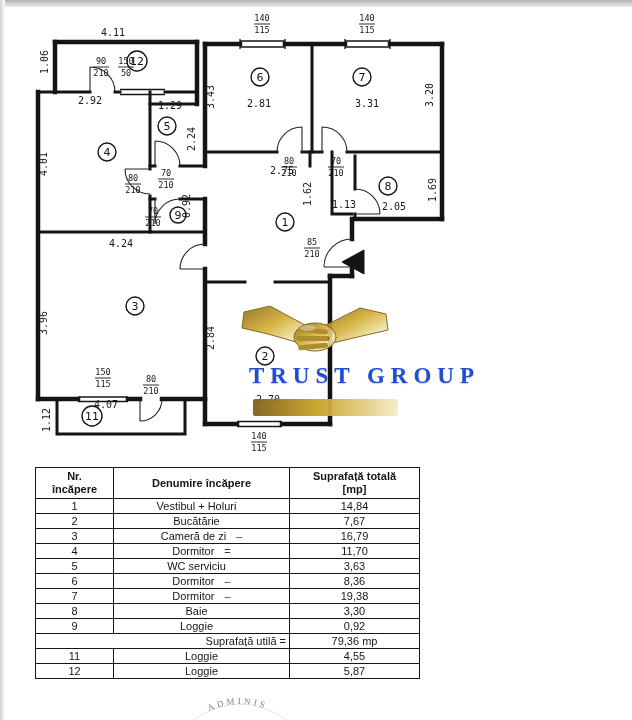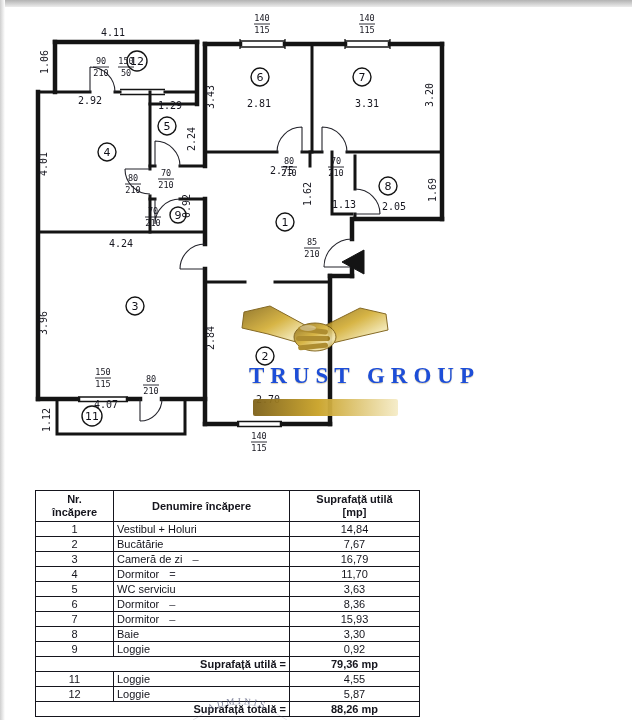--- a/index.html
+++ b/index.html
@@ -26,29 +26,29 @@
   .wm-text{position:absolute;left:150px;top:363px;width:330px;text-align:right;
         font-family:"Liberation Serif",serif;font-weight:700;font-size:23px;
         letter-spacing:6px;color:#1d4ed8;text-shadow:0 1px 1px #8a6d1f55;}
   .wm-bar{position:absolute;left:253px;top:399px;width:145px;height:17px;border-radius:2px;
         background:linear-gradient(90deg,#7d611a,#c9a227 45%,#f5ecc8 100%);opacity:.95;}
   
   .stamp{position:absolute;left:185px;top:688px;opacity:.8;}
   .stamp path{stroke:#7a7d98;stroke-width:.8;fill:none;opacity:.35;}
   .stamp text{font:9px "Liberation Serif",serif;letter-spacing:3px;fill:#5a5e7c;}
   
-  table.area{position:absolute;left:35px;top:490px;width:384px;border-collapse:collapse;
+  table.area{position:absolute;left:35px;top:467px;width:384px;border-collapse:collapse;
         table-layout:fixed;border:1.5px solid #15151d;}
   table.area th,table.area td{border:1.1px solid #15151d;font-size:11px;line-height:13px;
         padding:0 3px;height:14px;overflow:hidden;white-space:nowrap;}
   table.area th{font-weight:bold;text-align:center;padding:2px 2px;}
   td.c{text-align:center;}
-  td.l{text-align:left;padding-left:6px;}
+  td.l{text-align:center;padding-left:6px;}
   td.r{text-align:right;padding-right:8px;}
-  .b{font-weight:bold;}
+  .b{font-weight:normal;}
   span.mark{margin-left:10px;color:#3c3c46;}
 </style>
 </head>
 <body>
 
 <div class="page">
 
   <div class="scan-top"></div>
   <div class="scan-left"></div>
 
@@ -277,21 +277,21 @@
         <col style="width:130px">
       </colgroup>
     <thead>
       <tr>
         <th>
           <span style="display:block">Nr.</span>
           <span style="display:block">încăpere</span>
         </th>
         <th>Denumire încăpere</th>
         <th>
-          <span style="display:block">Suprafață utilă</span>
+          <span style="display:block">Suprafață totală</span>
           <span style="display:block">[mp]</span>
         </th>
       </tr>
     </thead>
     <tbody>
       <tr>
         <td class="c">1</td>
         <td class="l"><span>Vestibul + Holuri</span><span class="mark"></span></td>
         <td class="c">14,84</td>
       </tr>
@@ -316,21 +316,21 @@
         <td class="c">3,63</td>
       </tr>
       <tr>
         <td class="c">6</td>
         <td class="l"><span>Dormitor</span><span class="mark">–</span></td>
         <td class="c">8,36</td>
       </tr>
       <tr>
         <td class="c">7</td>
         <td class="l"><span>Dormitor</span><span class="mark">–</span></td>
-        <td class="c">15,93</td>
+        <td class="c">19,38</td>
       </tr>
       <tr>
         <td class="c">8</td>
         <td class="l"><span>Baie</span><span class="mark"></span></td>
         <td class="c">3,30</td>
       </tr>
       <tr>
         <td class="c">9</td>
         <td class="l"><span>Loggie</span><span class="mark"></span></td>
         <td class="c">0,92</td>
@@ -341,24 +341,20 @@
       </tr>
       <tr>
         <td class="c">11</td>
         <td class="l">Loggie</td>
         <td class="c">4,55</td>
       </tr>
       <tr>
         <td class="c">12</td>
         <td class="l">Loggie</td>
         <td class="c">5,87</td>
-      </tr>
-      <tr>
-        <td colspan="2" class="r b">Suprafață totală =</td>
-        <td class="c b">88,26 mp</td>
       </tr>
     </tbody>
   </table>
 
   <svg class="stamp" width="110" height="32" viewBox="0 0 110 32">
     <defs>
       <path id="stampArc" d="M8 32 Q55 0 102 32"></path>
     </defs>
     <path d="M8 32 Q55 0 102 32"></path>
     <text><textPath href="#stampArc" startOffset="18%">ADMINIS</textPath></text>

